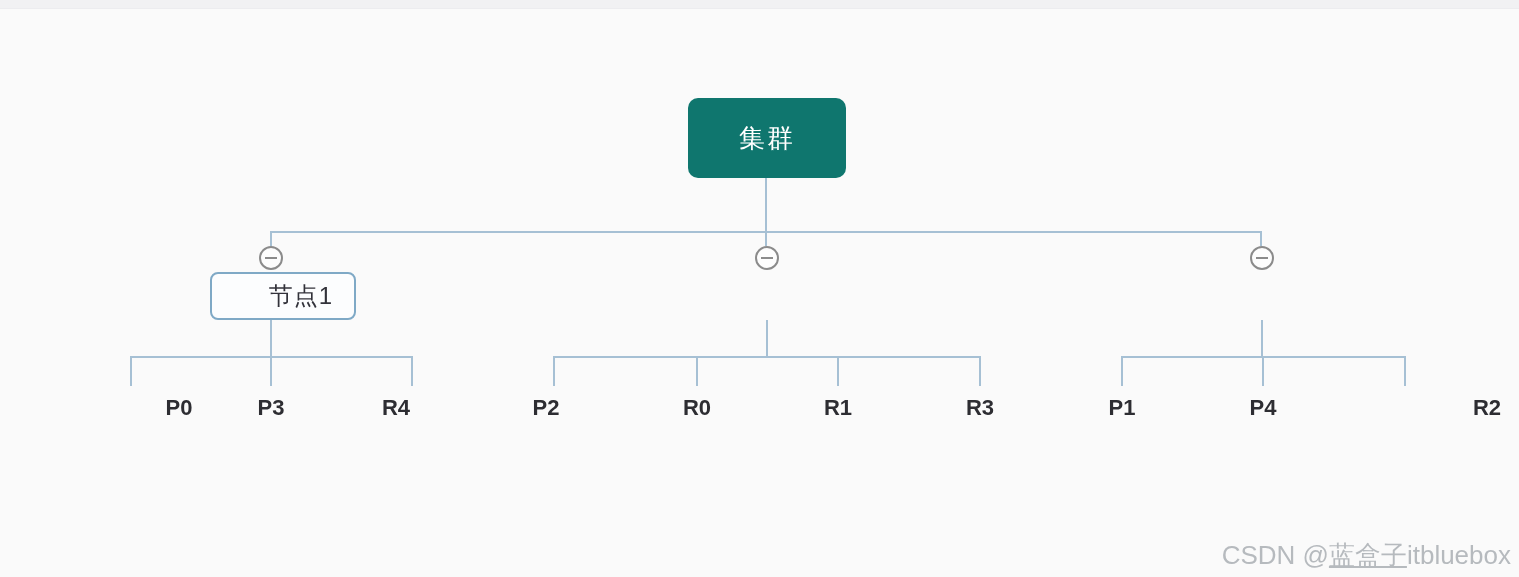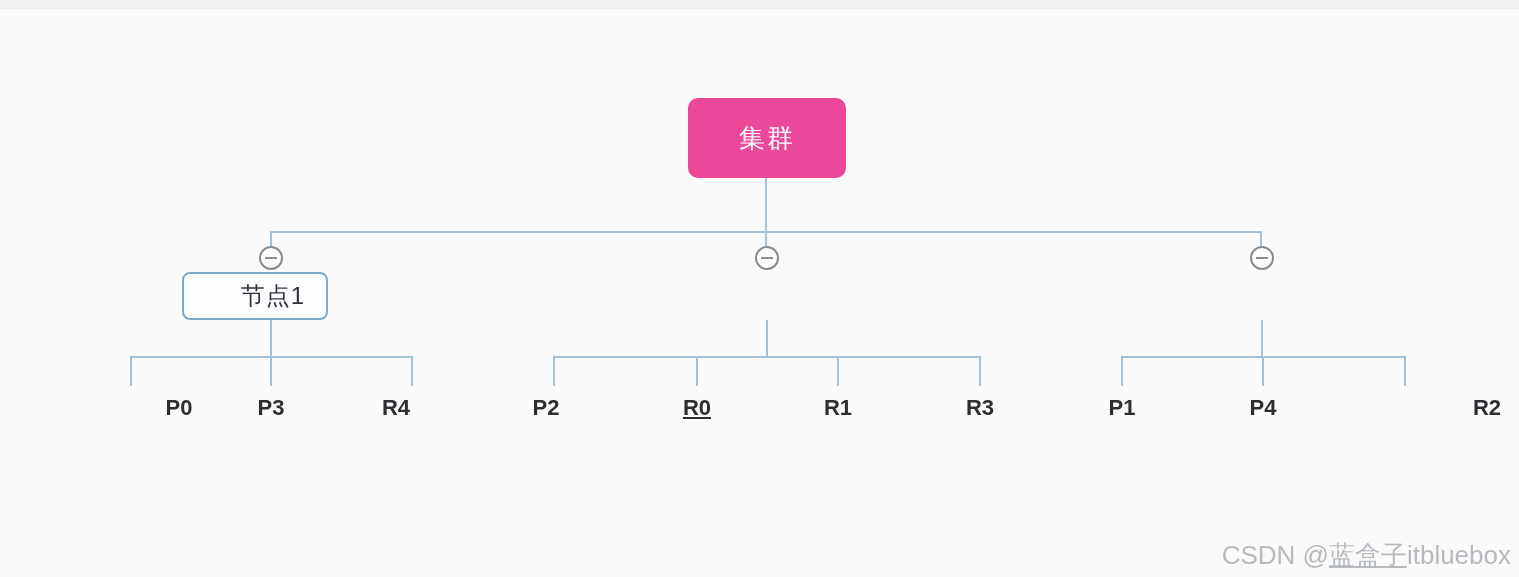--- a/index.html
+++ b/index.html
@@ -24,21 +24,21 @@
   
   .seg { position: absolute; background: #a6c0d4; }
   .seg-h { height: 2px; }
   .seg-v { width: 2px; }
 
   
   .root-node {
     position: absolute;
     left: 688px; top: 98px;
     width: 158px; height: 80px;
-    background: #ec4899;
+    background: #0f766e;
     border-radius: 10px;
     color: #ffffff;
     font-size: 26px;
     letter-spacing: 2px;
     display: flex;
     align-items: center;
     justify-content: center;
     cursor: pointer;
   }
 
@@ -52,21 +52,21 @@
     border-radius: 8px;
     box-sizing: border-box;
     color: #32323a;
     font-size: 24px;
     letter-spacing: 1px;
     display: flex;
     align-items: center;
     justify-content: center;
     cursor: pointer;
   }
-  .node-1 { left: 182px; padding-left: 36px; }
+  .node-1 { left: 210px; padding-left: 36px; }
   .node-2 { left: 694px; }
   .node-3 { left: 1189px; }
 
   
   .collapse-toggle {
     position: absolute;
     top: 246px;
     width: 24px; height: 24px;
     box-sizing: border-box;
     background: #fdfdfd;
@@ -161,21 +161,21 @@
   <div class="seg seg-h" style="left:1121px; top:356px; width:285px;"></div>
   <div class="seg seg-v" style="left:1121px; top:356px; height:30px;"></div>
   <div class="seg seg-v" style="left:1262px; top:356px; height:30px;"></div>
   <div class="seg seg-v" style="left:1404px; top:356px; height:30px;"></div>
 
   <div class="leaf-label" style="left:131px;margin-left:48px;">P0</div>
   <div class="leaf-label" style="left:271px;">P3</div>
   <div class="leaf-label" style="left:396px;text-align:right;">R4</div>
 
   <div class="leaf-label" style="left:546px;">P2</div>
-  <div class="leaf-label" style="left:697px;text-decoration:underline;">R0</div>
+  <div class="leaf-label" style="left:697px;">R0</div>
   <div class="leaf-label" style="left:838px;text-align:center;">R1</div>
   <div class="leaf-label" style="left:980px;">R3</div>
 
   <div class="leaf-label" style="left:1122px;">P1</div>
   <div class="leaf-label" style="left:1263px;">P4</div>
   <div class="leaf-label" style="left:1487px;">R2</div>
 
   <div class="watermark">
     <span class="wm-prefix">CSDN @</span><span class="wm-handle">蓝盒子</span><span class="wm-suffix">itbluebox</span>
   </div>

